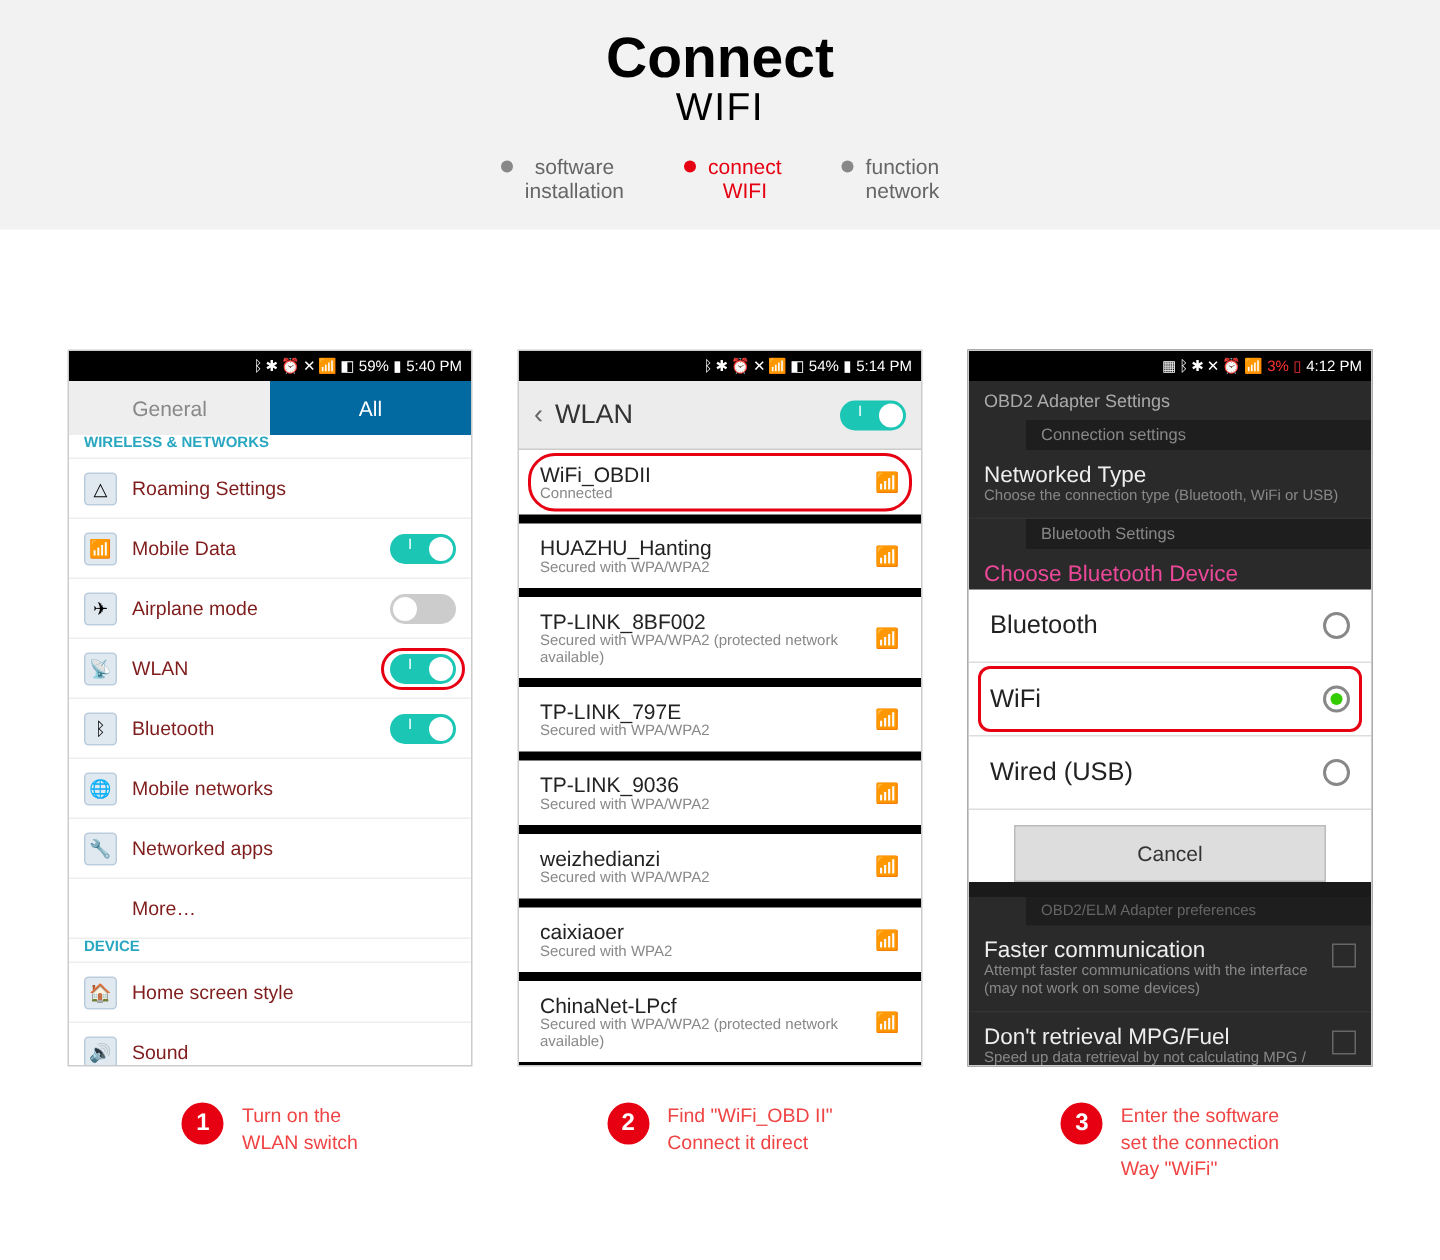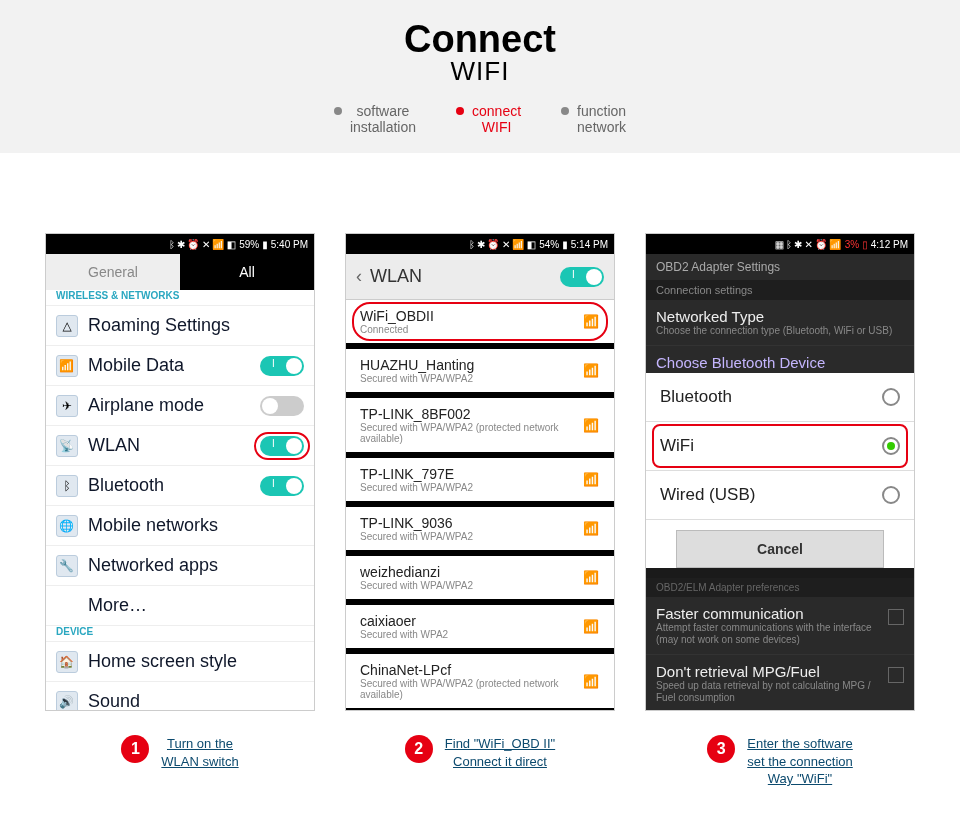--- a/index.html
+++ b/index.html
@@ -17,25 +17,25 @@
   .phone-col { width: 270px; }
   .phone { width: 270px; height: 478px; border: 1px solid #ccc; background: #fff; overflow: hidden; font-size: 13px; }
   .status-bar { height: 20px; background: #000; color: #fff; display: flex; justify-content: flex-end; align-items: center; padding: 0 6px; font-size: 10px; gap: 3px; }
   .status-bar.dark { background: #000; }
   .sb-icons { display:flex; gap:2px; align-items:center; }
   .sb-icons span { font-size: 10px; }
   
   .tabs { display: flex; height: 36px; text-align: center; }
   .tab { flex: 1; display: flex; align-items: center; justify-content: center; font-size: 14px; }
   .tab-inactive { background: #eee; color: #888; }
-  .tab-active { background: #000000; color: #fff; }
+  .tab-active { background: #0369a1; color: #fff; }
   .section-hdr { color: #2aa7c0; font-size: 10px; font-weight: 600; padding: 0 10px 4px; border-bottom: 1px solid #eee; }
   .row { display: flex; align-items: center; padding: 8px 10px; border-bottom: 1px solid #eee; gap: 10px; min-height: 40px; }
   .row-icon { width: 22px; height: 22px; background: #e0e8f0; border: 1px solid #bcd; border-radius: 3px; display:flex; align-items:center; justify-content:center; font-size:12px; }
-  .row-label { flex: 1; color: #0f172a; font-size: 18px; }
+  .row-label { flex: 1; color: #7f1d1d; font-size: 13px; }
   .toggle { width: 44px; height: 20px; border-radius: 10px; background: #ccc; position: relative; }
   .toggle.on { background: #1bc6b4; }
   .toggle .knob { width: 16px; height: 16px; border-radius: 50%; background: #fff; position: absolute; top: 2px; right: 2px; }
   .toggle.off .knob { left: 2px; right: auto; }
   .toggle.on .knob::before { content:"I"; position:absolute; left:-14px; top:0; color:#fff; font-size:10px; }
   .highlight-circle { position: relative; }
   .highlight-circle::after { content:""; position:absolute; inset:-4px -6px; border:2px solid #e60012; border-radius: 16px; }
   
   .wlan-hdr { display:flex; align-items:center; height:46px; background:#ececec; padding:0 10px; border-bottom:1px solid #ccc; gap:8px; }
   .back-chev { font-size:18px; color:#666; }
@@ -46,37 +46,37 @@
   .wifi-sub { font-size:10px; color:#888; line-height:1.1; }
   .wifi-sig { font-size:13px; color:#444; }
   .wifi-highlight { position:relative; }
   .wifi-highlight::after { content:""; position:absolute; inset:2px 6px; border:2px solid #e60012; border-radius:18px; }
   .btm-bar { display:flex; height:40px; background:#e8e8e8; border-top:1px solid #ccc; }
   .btm-bar > div { flex:1; display:flex; align-items:center; justify-content:center; font-size:18px; color:#666; border-right:1px solid #ccc; }
   .btm-bar > div:last-child { border-right:none; }
   
   .p3-top { background:#2a2a2a; color:#ccc; }
   .p3-hdr { font-size:12px; padding:6px 10px; color:#aaa; }
-  .p3-sec { font-size:11px; padding:4px 10px; color:#888; background:#1e1e1e; }
+  .p3-sec { font-size:11px; padding:4px 10px; color:#888; background:#1e1e1e;margin-left:38px; }
   .p3-item { padding:8px 10px; border-bottom:1px solid #333; }
   .p3-item-title { font-size:15px; color:#eee; }
   .p3-item-sub { font-size:10px; color:#888; line-height:1.2; }
   .dialog { background:#fff; margin:0; }
   .dlg-row { display:flex; align-items:center; padding:14px 14px; border-bottom:1px solid #ddd; font-size:17px; color:#222; }
   .dlg-row.hi { position:relative; }
   .dlg-row.hi::after { content:""; position:absolute; inset:2px 6px; border:2px solid #e60012; border-radius:8px; }
   .radio { width:18px; height:18px; border:2px solid #888; border-radius:50%; display:flex; align-items:center; justify-content:center; }
   .radio.sel::after { content:""; width:8px; height:8px; border-radius:50%; background:#3c0; }
-  .dlg-cancel { text-align:center; padding:10px; background:#ddd; border:1px solid #bbb; margin:10px 30px; font-size:14px; color:#333;font-weight:bold; }
+  .dlg-cancel { text-align:center; padding:10px; background:#ddd; border:1px solid #bbb; margin:10px 30px; font-size:14px; color:#333; }
   .p3-chk { width:16px; height:16px; border:1px solid #666; display:inline-block; float:right; margin-top:4px; }
   
   .caption-row { display:flex; justify-content:center; gap:30px; margin-top:24px; padding:0 30px; }
   .caption { width:270px; display:flex; align-items:flex-start; justify-content:center; gap:12px; }
   .num-badge { width:28px; height:28px; border-radius:50%; background:#e60012; color:#fff; font-weight:700; display:flex; align-items:center; justify-content:center; font-size:16px; flex-shrink:0; }
-  .cap-text { font-size:13px; color:#0c4a6e; text-align:center; line-height:1.35;text-decoration:underline; }
+  .cap-text { font-size:13px; color:#ef4444; line-height:1.35; }
 </style>
 </head>
 <body>
 
 <div class="banner">
   <div class="banner-title">Connect</div>
   <div class="banner-sub">WIFI</div>
   <div class="steps-row">
     <div class="step-item">
       <div class="dot"></div>
@@ -276,22 +276,23 @@
       <span style="color:#f33">▯</span>
       <span>4:12 PM</span>
     </div>
     <div class="p3-top">
       <div class="p3-hdr">OBD2 Adapter Settings</div>
       <div class="p3-sec">Connection settings</div>
       <div class="p3-item">
         <div class="p3-item-title">Networked Type</div>
         <div class="p3-item-sub">Choose the connection type (Bluetooth, WiFi or USB)</div>
       </div>
+      <div class="p3-sec">Bluetooth Settings</div>
       <div class="p3-item" style="padding-bottom:2px;border:none">
-        <div class="p3-item-title" style="color:#c4b5fd">Choose Bluetooth Device</div>
+        <div class="p3-item-title" style="color:#ec4899">Choose Bluetooth Device</div>
       </div>
     </div>
     <div class="dialog">
       <div class="dlg-row">
             <span style="flex:1">Bluetooth</span>
             <span class="radio"></span>
           </div>
       <div class="dlg-row hi">
             <span style="flex:1">WiFi</span>
             <span class="radio sel"></span>

